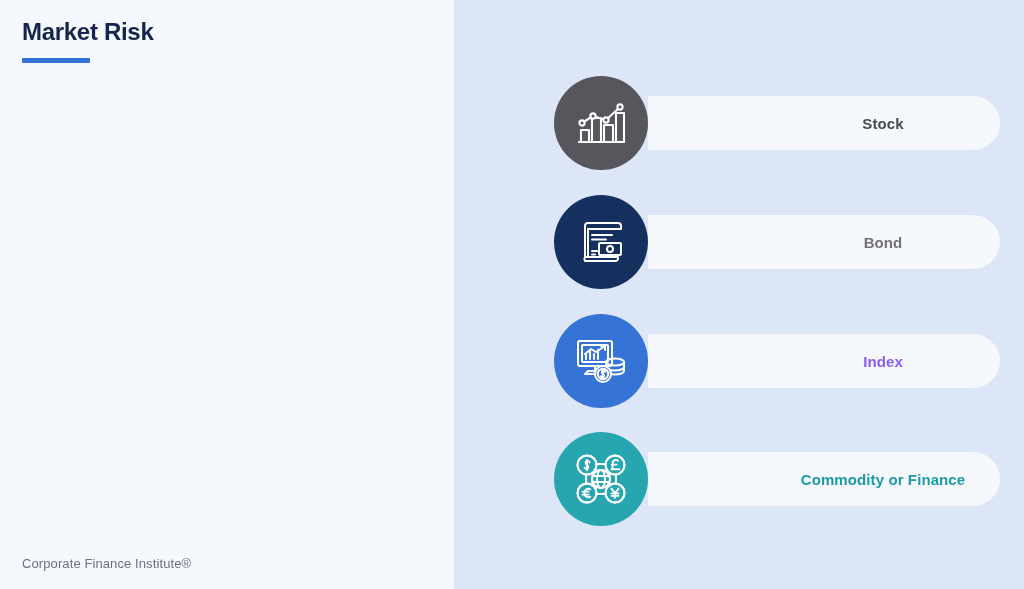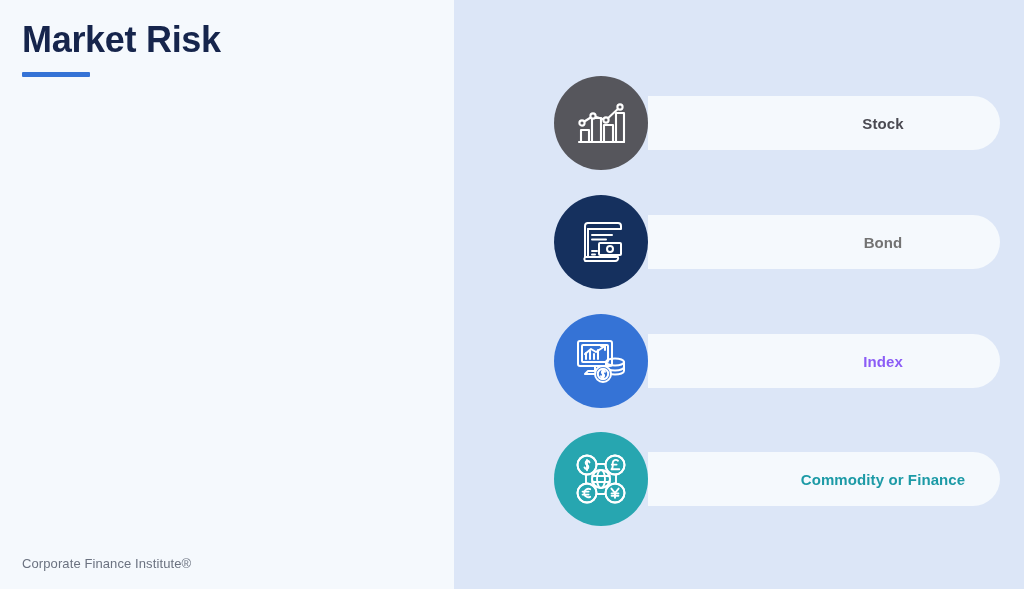--- a/index.html
+++ b/index.html
@@ -34,21 +34,21 @@
     width: 570px;
     height: 589px;
     background: #dce6f7;
   }
   .title-block {
     position: absolute;
     left: 22px;
     top: 18px;
   }
   .title {
-    font-size: 36px;
+    font-size: 24px;
     font-weight: bold;
     color: #16254c;
     letter-spacing: -0.3px;
     line-height: 1.2;
     margin: 0;
   }
   .title-underline {
     width: 68px;
     height: 5px;
     background: #3573d6;

